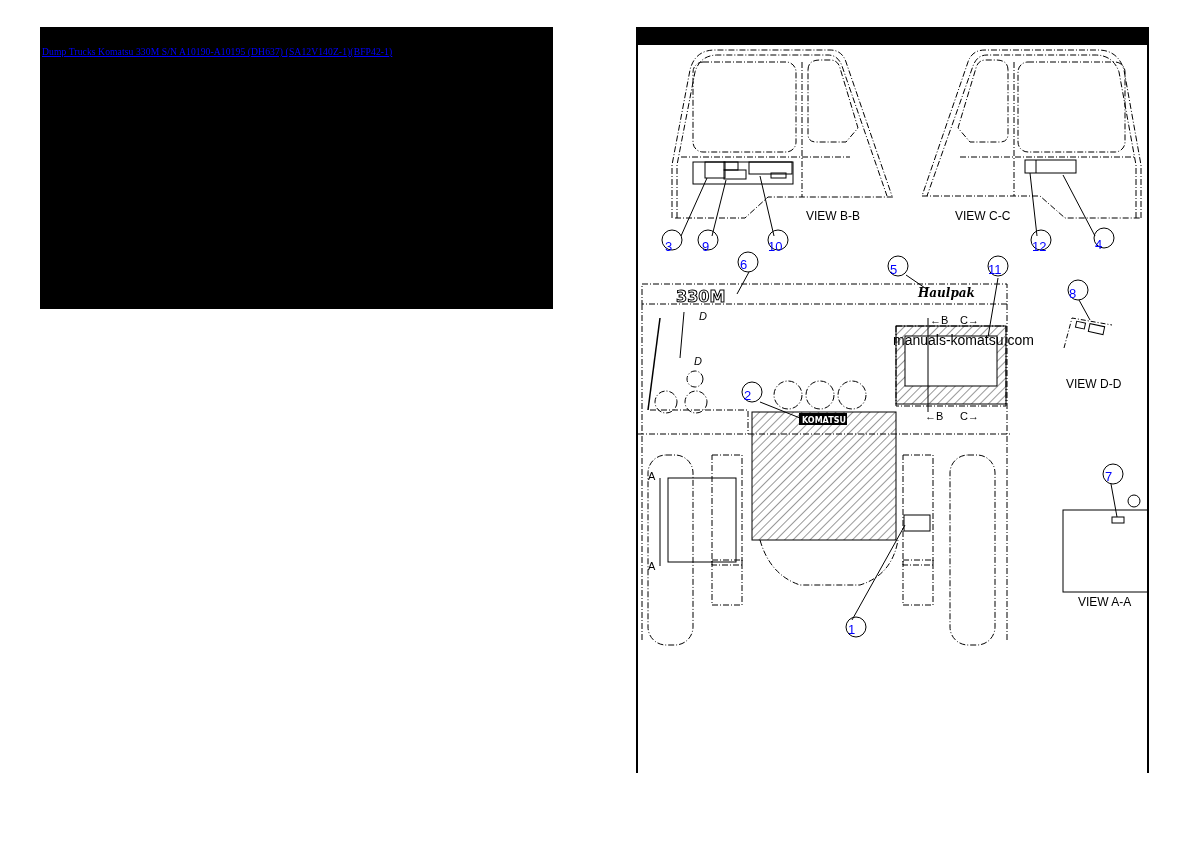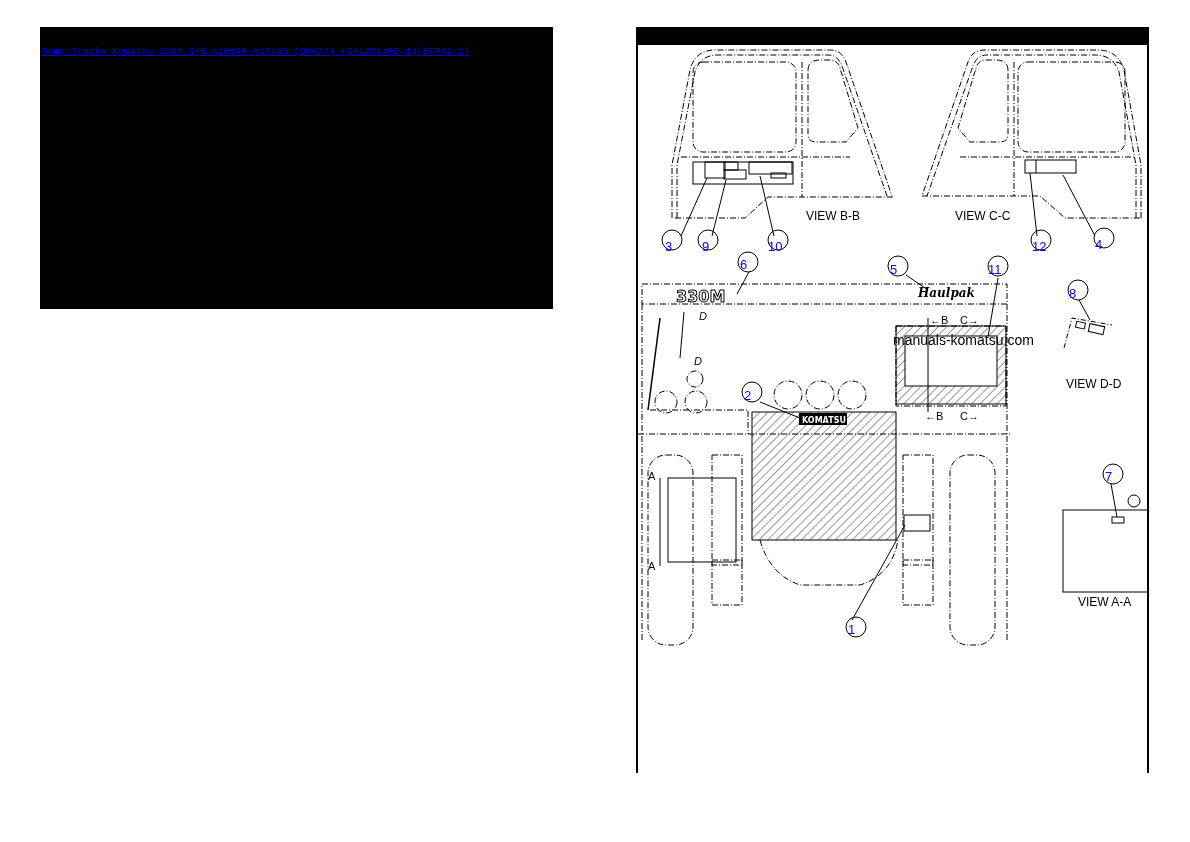--- a/index.html
+++ b/index.html
@@ -1,19 +1,19 @@
 <!DOCTYPE html>
 <html><head>
 <meta charset="utf-8">
 <style>
   html, body { margin:0; padding:0; background:#ffffff; }
   body { width:1190px; height:842px; position:relative; overflow:hidden;
          font-family:"Liberation Sans", sans-serif; }
   .left-panel { position:absolute; left:40px; top:27px; width:513px; height:282px; background:#000000; }
-  .doc-title-link { position:absolute; left:2px; top:19px; font-family:Liberation Mono, monospace;
+  .doc-title-link { position:absolute; left:2px; top:19px; font-family:Liberation Serif, serif;
          font-size:9.6px; color:#0000ff; text-decoration:underline; white-space:nowrap; letter-spacing:0.1px; }
   .right-frame { position:absolute; left:636px; top:27px; width:513px; height:746px; }
   .frame-header { position:absolute; left:0; top:0; width:513px; height:18px; background:#000000; }
   .frame-left-border { position:absolute; left:0; top:18px; width:2px; height:728px; background:#000; }
   .frame-right-border { position:absolute; right:0; top:18px; width:2px; height:728px; background:#000; }
   svg.drawing { position:absolute; left:0; top:0; }
   .callout-num { font-family:"Liberation Sans", sans-serif; font-size:13px; fill:#0000ff; cursor:pointer; }
   .view-label { font-family:"Liberation Sans", sans-serif; font-size:12px; fill:#000; }
   .watermark { font-family:"Liberation Sans", sans-serif; font-size:14px; fill:#000; }
 </style>

